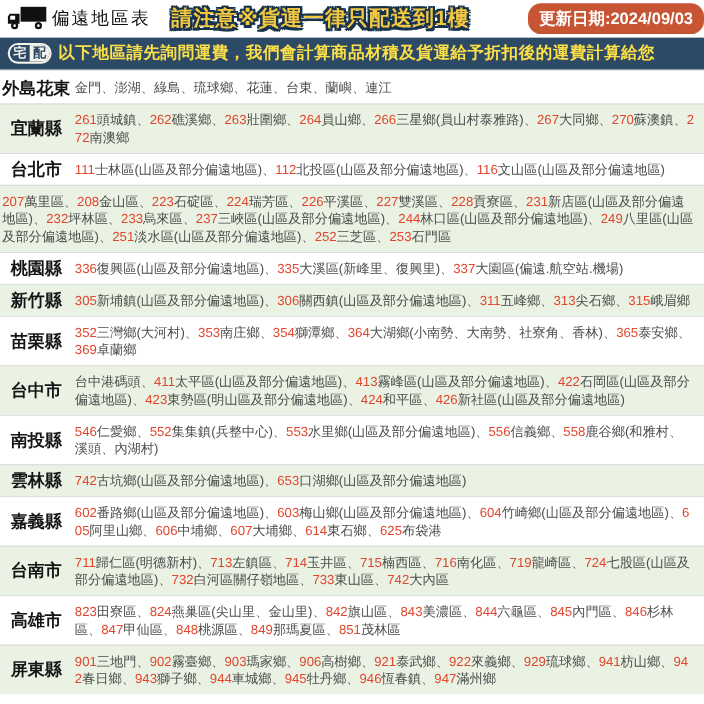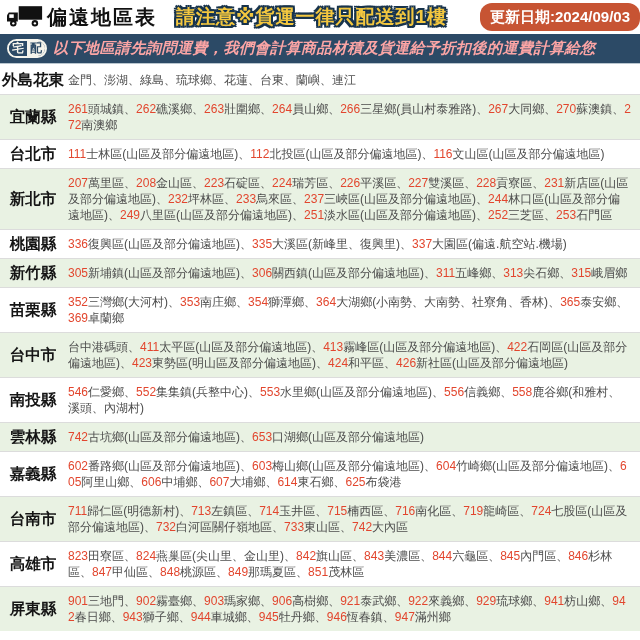--- a/index.html
+++ b/index.html
@@ -2,33 +2,33 @@
 <html><head>
 <meta charset="utf-8">
 <style>
   html,body{margin:0;padding:0;}
   body{width:640px;height:640px;font-family:"Liberation Sans","DejaVu Sans",sans-serif;background:#fff;}
   .page{width:640px;height:640px;overflow:hidden;display:flex;flex-direction:column;}
 
   
   .topbar{height:34px;background:#ffffff;display:flex;align-items:center;padding-left:7px;position:relative;flex:0 0 auto;}
   .truck{width:36px;height:24px;flex:0 0 auto;margin-right:4px;}
-  .title{font-size:20px;font-weight:bold;color:#111;letter-spacing:2px;white-space:nowrap;}
+  .title{font-size:16px;font-weight:normal;color:#111;letter-spacing:2px;white-space:nowrap;}
   .warning{font-size:19px;font-weight:bold;color:#f3c73f;letter-spacing:1px;white-space:nowrap;margin-left:19px;
     text-shadow:-2px -2px 0 #17334c,2px -2px 0 #17334c,-2px 2px 0 #17334c,2px 2px 0 #17334c,
                 -2px 0 0 #17334c,2px 0 0 #17334c,0 -2px 0 #17334c,0 2px 0 #17334c;}
   .datebox{position:absolute;right:0;top:3px;height:28px;background:#c75433;color:#fff;
     font-size:15px;font-weight:bold;display:flex;align-items:center;padding:0 10px;white-space:nowrap;border-radius:12px;}
 
   
   .subbar{height:29px;background:#2c4a66;display:flex;align-items:center;padding:0 7px;gap:6px;flex:0 0 auto;border-bottom:1px solid #b9c6cf;}
   .badge{display:inline-flex;align-items:stretch;border:2px solid #f5f4ec;border-radius:10px;overflow:hidden;font-size:12px;font-weight:bold;line-height:15px;flex:0 0 auto;}
   .badge .bl{color:#f5f4ec;padding:0 3px;background:#2c4a66;}
   .badge .br{color:#2c4a66;padding:0 3px;background:#f5f4ec;}
-  .notice{color:#fca5a5;font-size:15px;font-weight:bold;white-space:nowrap;letter-spacing:0.5px;font-style:italic;}
+  .notice{color:#fde047;font-size:15px;font-weight:bold;white-space:nowrap;letter-spacing:0.5px;}
 
   
   .table{flex:1 1 auto;display:flex;flex-direction:column;padding-top:2px;background:#fff;}
   .row{display:flex;border-top:1px solid #dcdcdc;background:#ffffff;}
   .row:first-child{border-top:none;}
   .row:nth-child(even){background:#e9f2e3;}
   .region{flex:0 0 64px;display:flex;align-items:center;justify-content:center;text-align:center;
     font-size:15.5px;font-weight:bold;color:#151515;padding:0 1px;letter-spacing:0;}
   .areas{flex:1 1 auto;font-size:12px;line-height:16px;color:#4d4d4d;padding:6px 8px 6px 2px;word-break:break-all;}
   .num{color:#e2462e;}
@@ -70,21 +70,20 @@
       </div>
       <div class="row">
         <div class="region">宜蘭縣</div>
         <div class="areas"><span class="num">261</span><span class="name">頭城鎮</span><span class="sep">、</span><span class="num">262</span><span class="name">礁溪鄉</span><span class="sep">、</span><span class="num">263</span><span class="name">壯圍鄉</span><span class="sep">、</span><span class="num">264</span><span class="name">員山鄉</span><span class="sep">、</span><span class="num">266</span><span class="name">三星鄉(員山村泰雅路)</span><span class="sep">、</span><span class="num">267</span><span class="name">大同鄉</span><span class="sep">、</span><span class="num">270</span><span class="name">蘇澳鎮</span><span class="sep">、</span><span class="num">272</span><span class="name">南澳鄉</span></div>
       </div>
       <div class="row">
         <div class="region">台北市</div>
         <div class="areas"><span class="num">111</span><span class="name">士林區(山區及部分偏遠地區)</span><span class="sep">、</span><span class="num">112</span><span class="name">北投區(山區及部分偏遠地區)</span><span class="sep">、</span><span class="num">116</span><span class="name">文山區(山區及部分偏遠地區)</span></div>
       </div>
       <div class="row">
-        <div class="region">新北市</div>
         <div class="areas"><span class="num">207</span><span class="name">萬里區</span><span class="sep">、</span><span class="num">208</span><span class="name">金山區</span><span class="sep">、</span><span class="num">223</span><span class="name">石碇區</span><span class="sep">、</span><span class="num">224</span><span class="name">瑞芳區</span><span class="sep">、</span><span class="num">226</span><span class="name">平溪區</span><span class="sep">、</span><span class="num">227</span><span class="name">雙溪區</span><span class="sep">、</span><span class="num">228</span><span class="name">貢寮區</span><span class="sep">、</span><span class="num">231</span><span class="name">新店區(山區及部分偏遠地區)</span><span class="sep">、</span><span class="num">232</span><span class="name">坪林區</span><span class="sep">、</span><span class="num">233</span><span class="name">烏來區</span><span class="sep">、</span><span class="num">237</span><span class="name">三峽區(山區及部分偏遠地區)</span><span class="sep">、</span><span class="num">244</span><span class="name">林口區(山區及部分偏遠地區)</span><span class="sep">、</span><span class="num">249</span><span class="name">八里區(山區及部分偏遠地區)</span><span class="sep">、</span><span class="num">251</span><span class="name">淡水區(山區及部分偏遠地區)</span><span class="sep">、</span><span class="num">252</span><span class="name">三芝區</span><span class="sep">、</span><span class="num">253</span><span class="name">石門區</span></div>
       </div>
       <div class="row">
         <div class="region">桃園縣</div>
         <div class="areas"><span class="num">336</span><span class="name">復興區(山區及部分偏遠地區)</span><span class="sep">、</span><span class="num">335</span><span class="name">大溪區(新峰里、復興里)</span><span class="sep">、</span><span class="num">337</span><span class="name">大園區(偏遠.航空站.機場)</span></div>
       </div>
       <div class="row">
         <div class="region">新竹縣</div>
         <div class="areas"><span class="num">305</span><span class="name">新埔鎮(山區及部分偏遠地區)</span><span class="sep">、</span><span class="num">306</span><span class="name">關西鎮(山區及部分偏遠地區)</span><span class="sep">、</span><span class="num">311</span><span class="name">五峰鄉</span><span class="sep">、</span><span class="num">313</span><span class="name">尖石鄉</span><span class="sep">、</span><span class="num">315</span><span class="name">峨眉鄉</span></div>
       </div>

